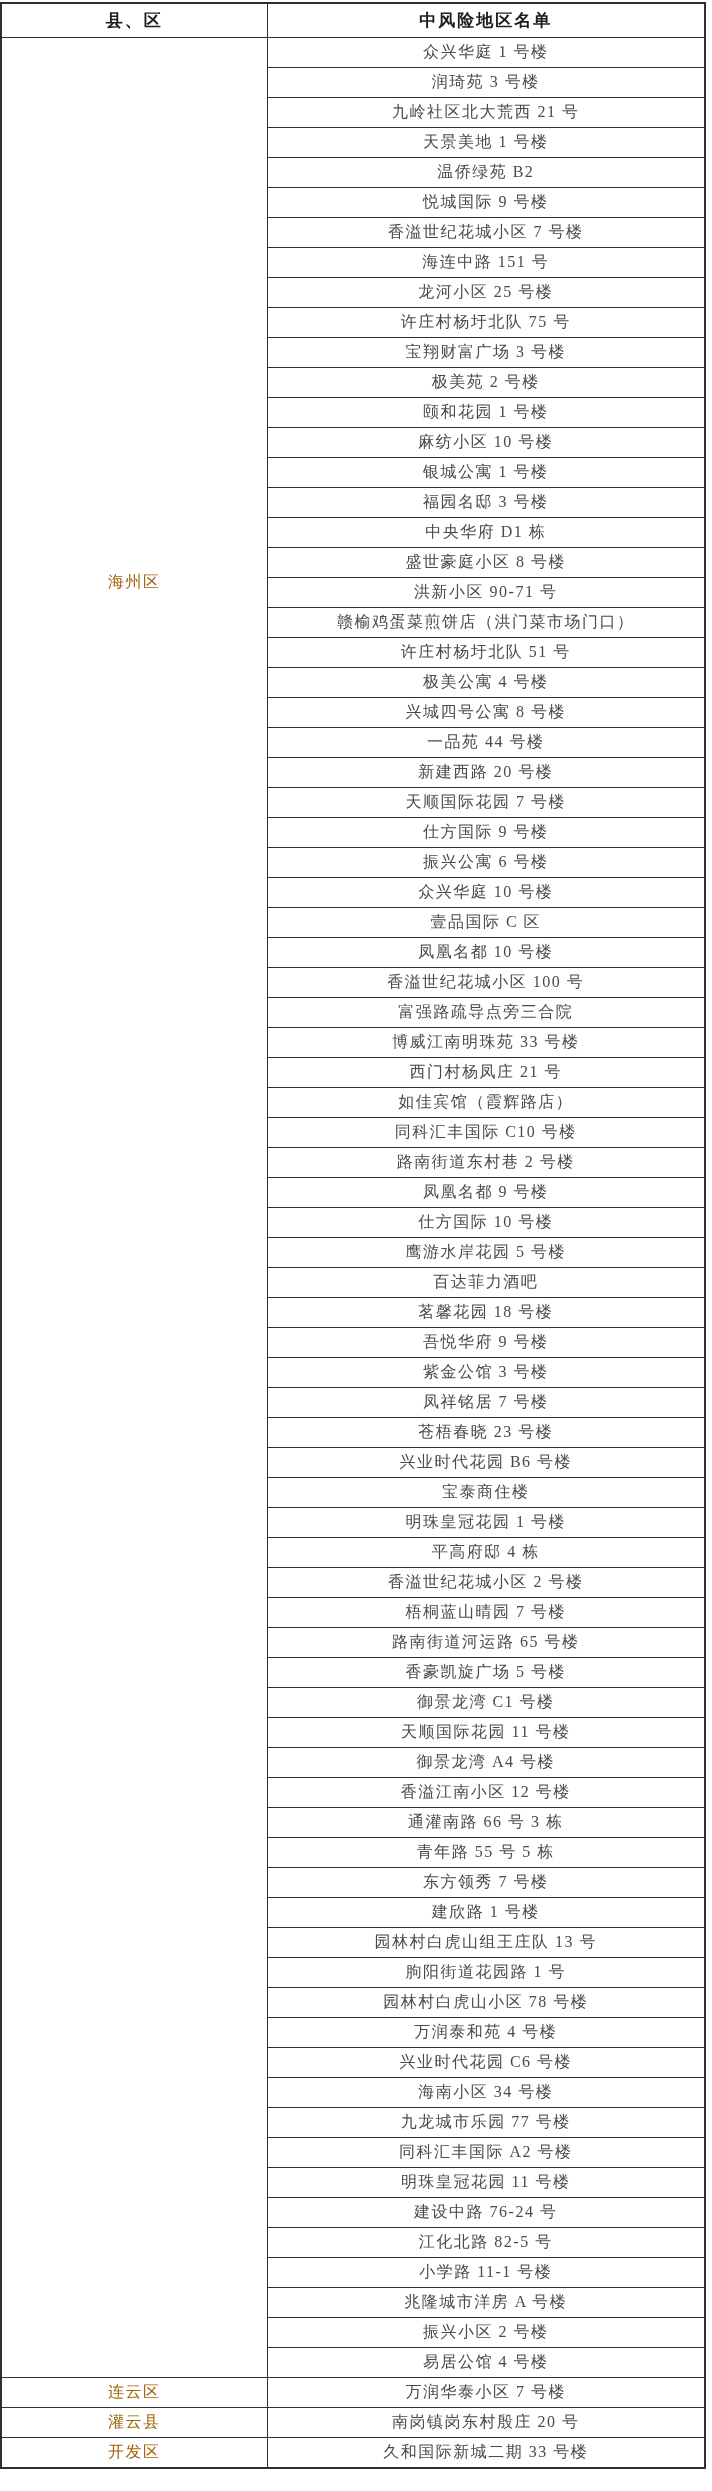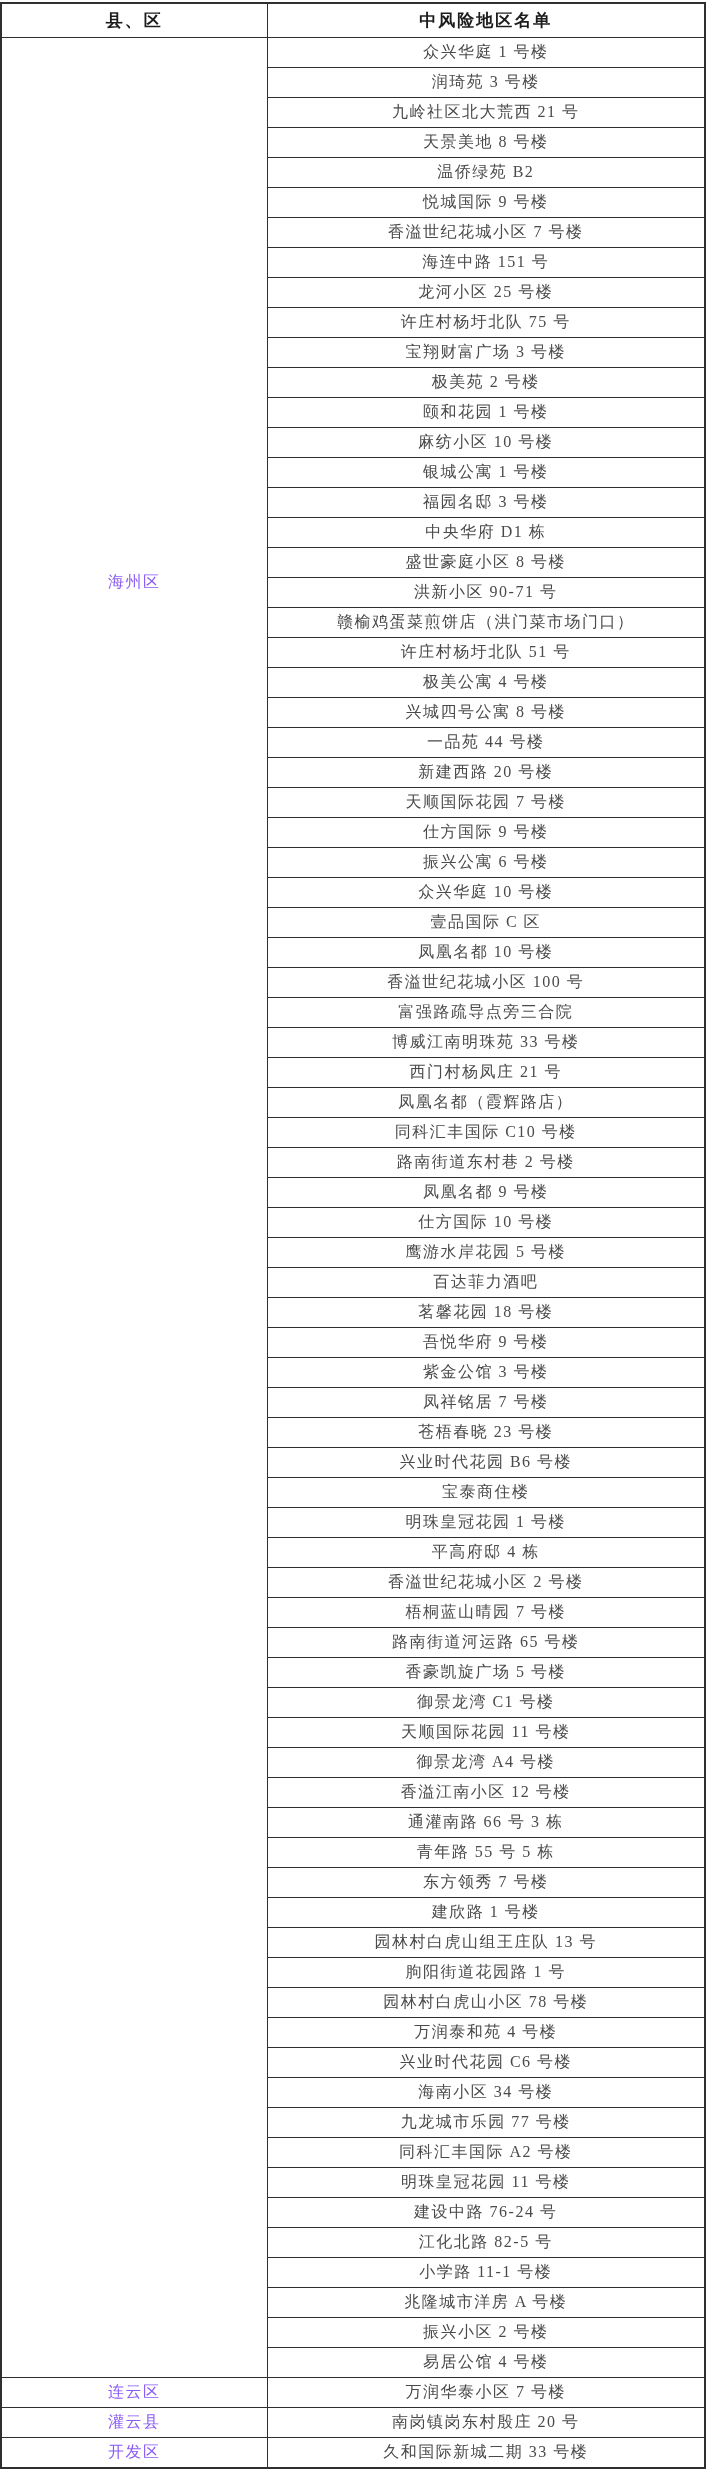--- a/index.html
+++ b/index.html
@@ -43,21 +43,21 @@
     letter-spacing: 2px;
   }
   .risk-table tbody tr { height: 30px; }
   .risk-table td.area-cell {
     font-size: 16px;
     color: #4a4a4a;
     letter-spacing: 1.5px;
   }
   .risk-table td.district-cell {
     font-size: 16px;
-    color: #8b5cf6;
+    color: #a16207;
     letter-spacing: 1.5px;
   }
   .risk-table td.district-cell.merged {
     vertical-align: top;
   }
   .risk-table td.district-cell.merged .district-label {
     display: block;
     margin-top: 533px;
     line-height: 22px;
   }
@@ -84,21 +84,21 @@
           </td>
           <td class="area-cell">众兴华庭 1 号楼</td>
         </tr>
         <tr>
           <td class="area-cell">润琦苑 3 号楼</td>
         </tr>
         <tr>
           <td class="area-cell">九岭社区北大荒西 21 号</td>
         </tr>
         <tr>
-          <td class="area-cell">天景美地 8 号楼</td>
+          <td class="area-cell">天景美地 1 号楼</td>
         </tr>
         <tr>
           <td class="area-cell">温侨绿苑 B2</td>
         </tr>
         <tr>
           <td class="area-cell">悦城国际 9 号楼</td>
         </tr>
         <tr>
           <td class="area-cell">香溢世纪花城小区 7 号楼</td>
         </tr>
@@ -180,21 +180,21 @@
         <tr>
           <td class="area-cell">富强路疏导点旁三合院</td>
         </tr>
         <tr>
           <td class="area-cell">博威江南明珠苑 33 号楼</td>
         </tr>
         <tr>
           <td class="area-cell">西门村杨凤庄 21 号</td>
         </tr>
         <tr>
-          <td class="area-cell">凤凰名都（霞辉路店）</td>
+          <td class="area-cell">如佳宾馆（霞辉路店）</td>
         </tr>
         <tr>
           <td class="area-cell">同科汇丰国际 C10 号楼</td>
         </tr>
         <tr>
           <td class="area-cell">路南街道东村巷 2 号楼</td>
         </tr>
         <tr>
           <td class="area-cell">凤凰名都 9 号楼</td>
         </tr>

